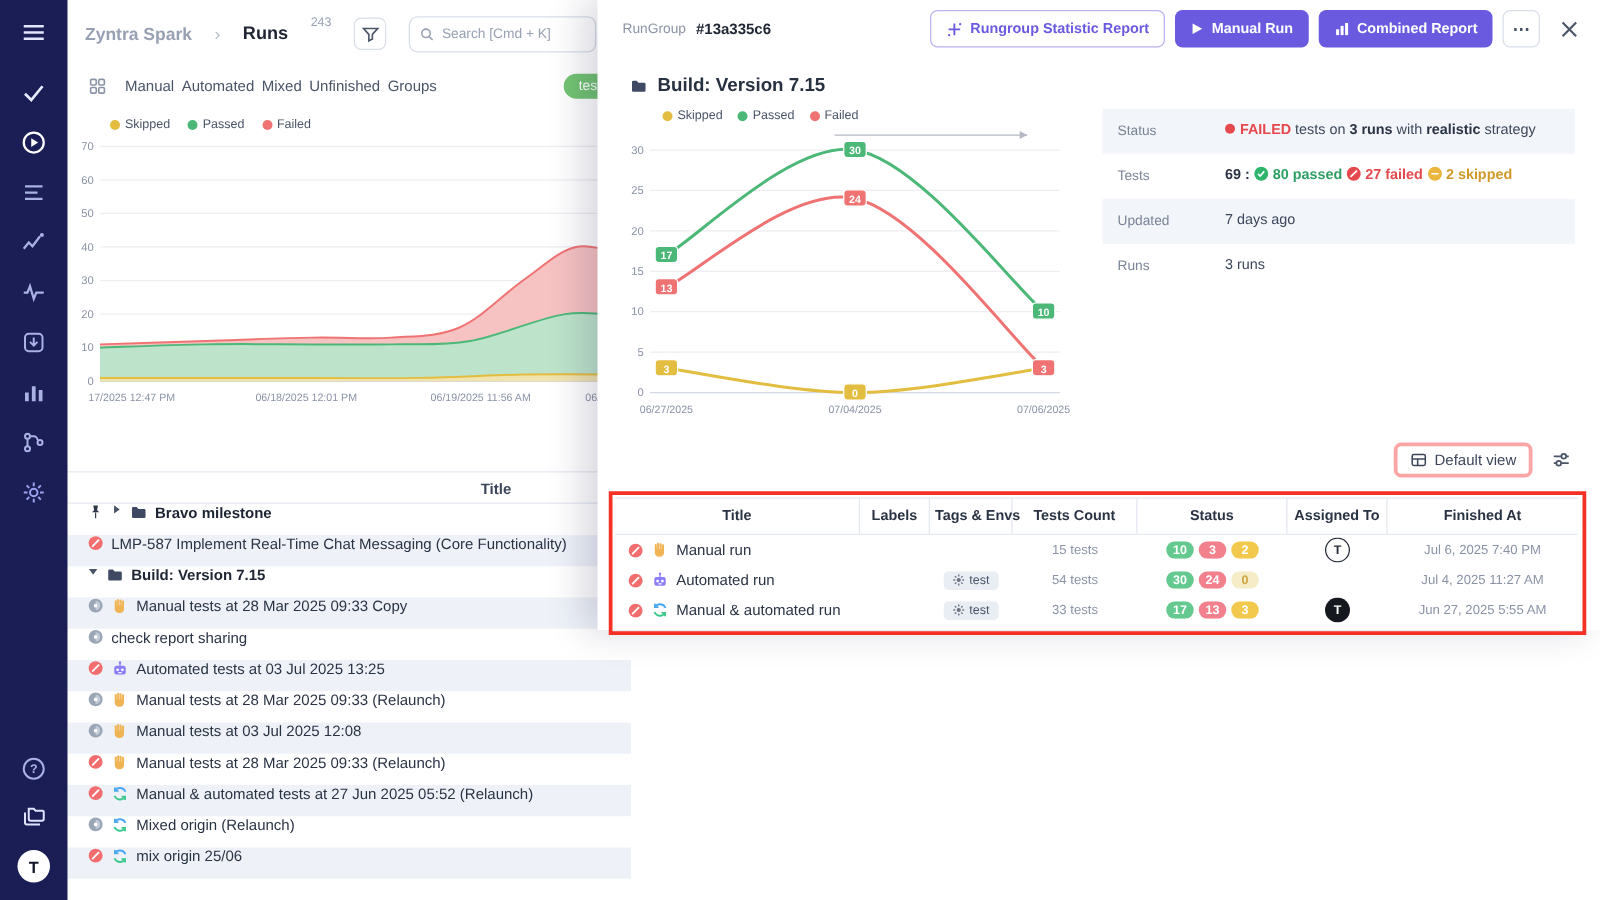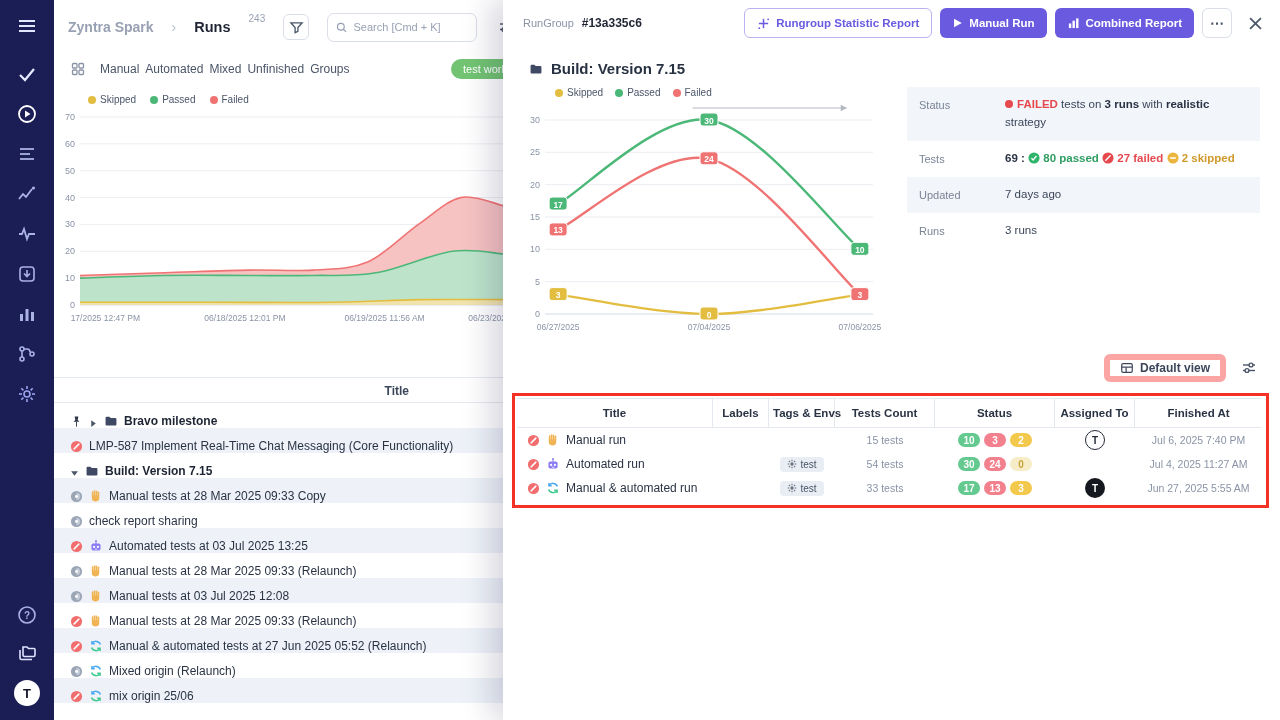--- a/index.html
+++ b/index.html
@@ -35,27 +35,27 @@
   .lp-tabs{display:flex;align-items:center;gap:14px;padding:5px 0 5px 16px;font-size:12px;color:#4a5568;height:30px}
   .tab{cursor:pointer;white-space:nowrap}
   .ws-pill{margin-left:auto;background:#72c472;color:#fff;font-size:11px;padding:4px 12px;border-radius:14px;white-space:nowrap;transform:translateX(14px);cursor:pointer}
   .lp-legend{display:flex;gap:14px;padding:10px 0 2px 34px;font-size:10px;color:#4a5568;align-items:center}
   .dot{width:8px;height:8px;border-radius:50%;display:inline-block;margin-right:4px;flex:none}
   .legend-item{display:inline-flex;align-items:center;cursor:pointer}
   .lp-chart{margin-top:2px}
   .lp-table-header{position:relative;height:26px;border-top:1px solid #e4e8ef;border-bottom:1px solid #e4e8ef;margin-top:44px}
   .lp-table-header span{position:absolute;left:76%;transform:translateX(-50%);top:6px;font-size:12px;font-weight:bold;color:#3c465a}
   .runs-list{font-size:12px;color:#2a3344}
-  .list-row{display:flex;align-items:flex-end;height:25px;padding:0 10px 0 16px;gap:6px;cursor:pointer;white-space:nowrap}
+  .list-row{display:flex;align-items:flex-start;height:25px;padding:0 10px 0 16px;gap:6px;cursor:pointer;white-space:nowrap}
   .list-row:nth-child(even){background:#eef2f8}
   .row-label{overflow:hidden;text-overflow:ellipsis}
   .row-label.bold{font-weight:bold;color:#1d2433}
 
   
-  .right-panel{position:absolute;left:503px;top:0;right:0;height:720px;background:#fff;box-shadow:-12px 0 28px rgba(25,30,70,.18);z-index:10}
+  .right-panel{position:absolute;left:478px;top:0;right:0;height:504px;background:#fff;box-shadow:-12px 0 28px rgba(25,30,70,.18);z-index:10}
   .rp-header{display:flex;align-items:center;height:46px;padding:0 14px 0 20px;gap:8px}
   .rg-label{color:#8a93a6;font-size:11px}
   .rg-id{color:#1f2533;font-weight:bold;font-size:12px}
   .spacer{flex:1}
   .btn{height:30px;border-radius:6px;font-size:11.5px;font-weight:bold;display:inline-flex;align-items:center;gap:6px;padding:0 12px;cursor:pointer;border:none;font-family:inherit;white-space:nowrap}
   .btn.outline{background:#fff;border:1px solid #b9b3ef;color:#6a5ae0}
   .btn.solid{background:#6a5ae0;color:#fff}
   .btn.more{width:30px;padding:0;background:#fff;border:1px solid #d9dee8;color:#4a5568;justify-content:center;font-size:14px}
   .rp-close{margin-left:4px;cursor:pointer;width:22px;height:22px;display:flex;align-items:center;justify-content:center}
   .rp-title{display:flex;align-items:center;gap:8px;padding:14px 0 2px 26px;font-size:15px;font-weight:bold;color:#273142}
@@ -66,21 +66,21 @@
   .info-row{display:flex;padding:9px 12px;line-height:1.55}
   .info-row:nth-child(odd){background:#f2f5fa}
   .info-label{width:86px;flex:none;color:#7a8496;font-size:11px;padding-top:1px}
   .info-value{color:#3c465a;flex:1}
   .red-bold{color:#e5484d;font-weight:bold}
   .green-bold{color:#2f9e63;font-weight:bold}
   .yellow-bold{color:#d09a2a;font-weight:bold}
   .semib{font-weight:bold;color:#2a3344}
   .sdot{width:8px;height:8px;border-radius:50%;display:inline-block;background:#e5484d;margin-right:4px;vertical-align:0}
   .view-row{display:flex;justify-content:flex-end;align-items:center;gap:12px;padding:12px 20px 10px 0}
-  .view-btn{display:inline-flex;align-items:center;gap:6px;height:28px;padding:0 10px;border:6px solid #fca5a5;border-radius:6px;font-size:12px;color:#3c465a;background:#fff;cursor:pointer;font-weight:bold}
+  .view-btn{display:inline-flex;align-items:center;gap:6px;height:28px;padding:0 10px;border:3px solid #fca5a5;border-radius:6px;font-size:12px;color:#3c465a;background:#fff;cursor:pointer;font-weight:normal}
   .table-wrap{position:relative;margin:6px 18px 0 14px}
   .annotation-box{position:absolute;left:-5px;right:-7px;top:-5px;bottom:-8px;border:3px solid #f53126;pointer-events:none}
   .g-header,.tr{display:grid;grid-template-columns:196px 56px 66px 100px 120px 80px 1fr}
   .g-header{border-top:1px solid #e4e8ef;border-bottom:1px solid #e4e8ef}
   .th{font-size:11.5px;font-weight:bold;color:#2a3344;text-align:center;padding:8px 4px;border-right:1px solid #e4e8ef;cursor:pointer;white-space:nowrap}
   .th:last-child{border-right:none}
   .tr{align-items:center;height:24px;cursor:pointer}
   .td{display:flex;align-items:center;justify-content:center;font-size:11px;overflow:hidden}
   .title-td{justify-content:flex-start;padding-left:10px;gap:6px;font-size:12px;color:#2a3344;white-space:nowrap}
   .muted{color:#8a93a6;font-size:10.5px}

